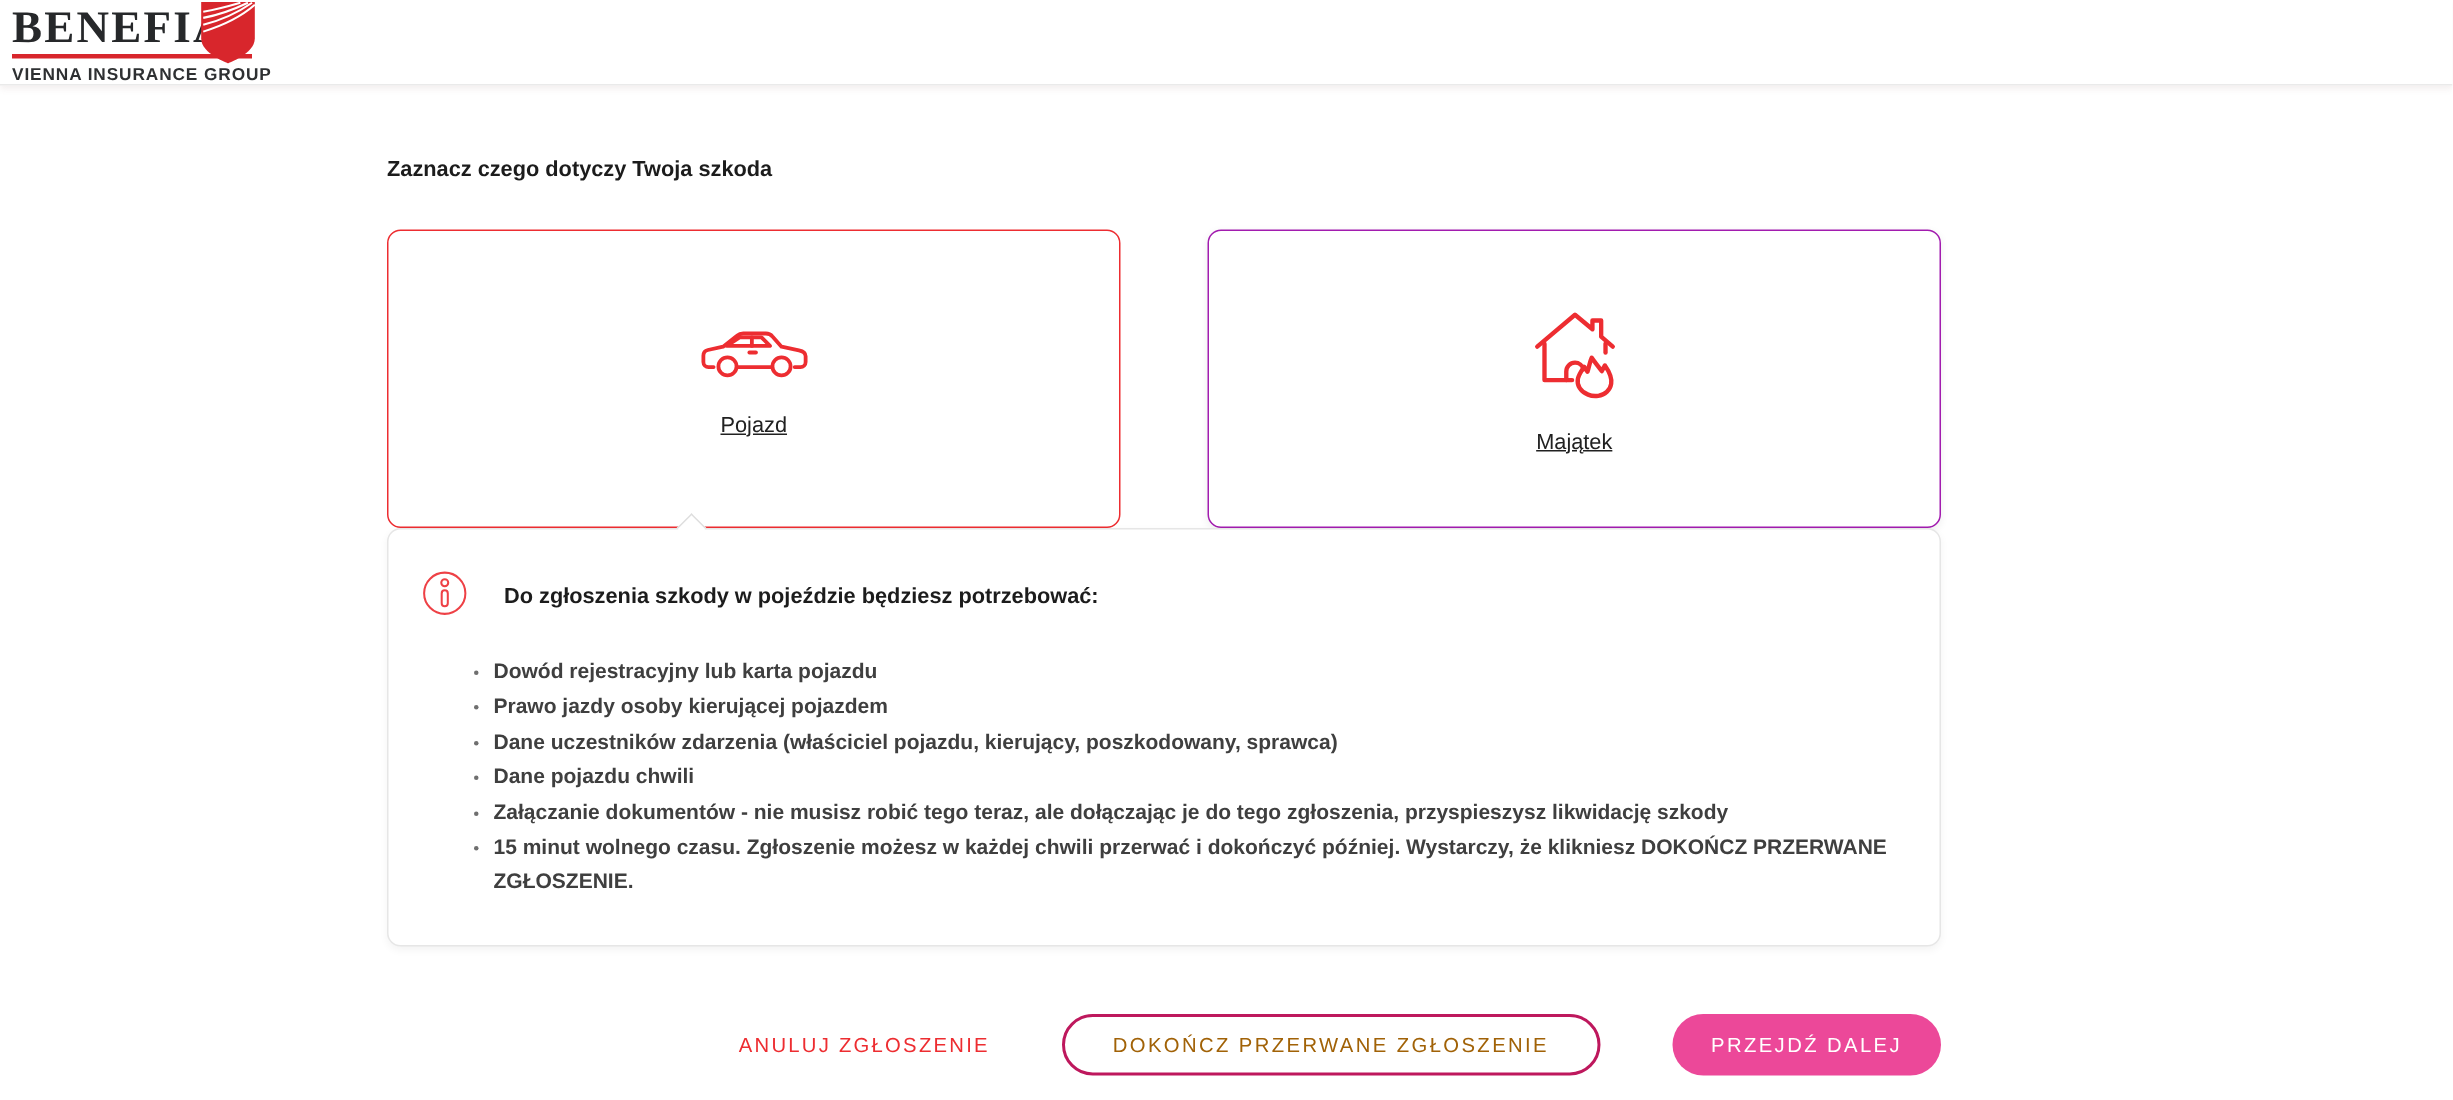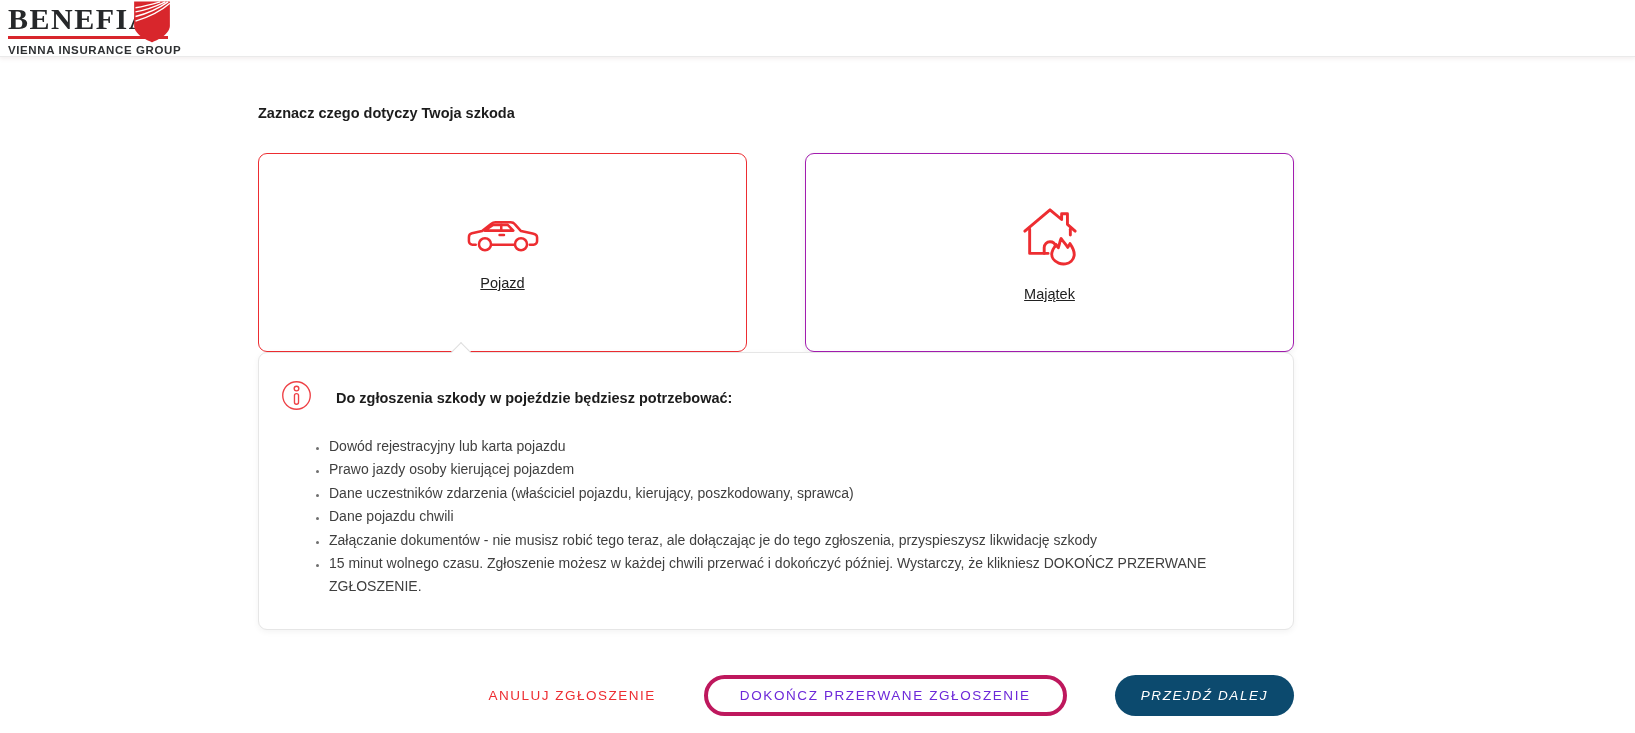--- a/index.html
+++ b/index.html
@@ -31,33 +31,33 @@
   .card-icon { display:block; }
 
   
   .info-panel { position:relative; margin-top:0; background:#fff;
     border:1px solid #e6e6e6; border-radius:9px; box-shadow:0 2px 6px rgba(0,0,0,.05);
     padding:27px 24px 30px 22px; min-height:233px; }
   .notch { position:absolute; top:-8px; left:195px; width:14px; height:14px; background:#fff;
     border-left:1px solid #dedede; border-top:1px solid #dedede; transform:rotate(45deg); }
   .info-head { display:flex; align-items:center; }
   .info-title { margin-left:24px; font-size:14.5px; font-weight:700; color:#1c1c1c; }
-  .info-list { margin:20px 0 0 0; padding-left:48px; list-style:disc; }
+  .info-list { margin:20px 0 0 0; padding-left:48px; list-style:disc;font-weight:bold; }
   .info-list li { font-size:14px; color:#3f3f3f; line-height:23.4px; }
   .info-list li::marker { color:#6f6f6f; font-size:.8em; }
 
   
   .actions { margin-top:45px; display:flex; align-items:center; justify-content:flex-end; gap:48px; }
   .link-cancel { font-size:13.5px; font-weight:500; letter-spacing:1.5px; color:#ED2D31;
     text-underline-offset:3px; cursor:pointer; white-space:nowrap; }
   .btn { height:41px; border-radius:21px; font-family:"Liberation Sans",sans-serif;
     font-size:13.5px; font-weight:500; letter-spacing:1.6px; cursor:pointer;
     display:inline-flex; align-items:center; white-space:nowrap; }
-  .btn-outline { background:#fff; border:4px solid #be185d; color:#6d28d9; padding:12px 32px; }
-  .btn-primary { background:#0c4a6e; border:none; color:#fff; padding:0 26px;font-style:italic; }
+  .btn-outline { background:#fff; border:2px solid #be185d; color:#a16207; padding:12px 32px; }
+  .btn-primary { background:#ec4899; border:none; color:#fff; padding:0 26px; }
 </style>
 </head>
 <body>
 
 <div class="stage">
 
   <div class="header">
     <div class="logo">
       <div class="logo-brand">BENEFIA</div>
       <span class="logo-shield">

